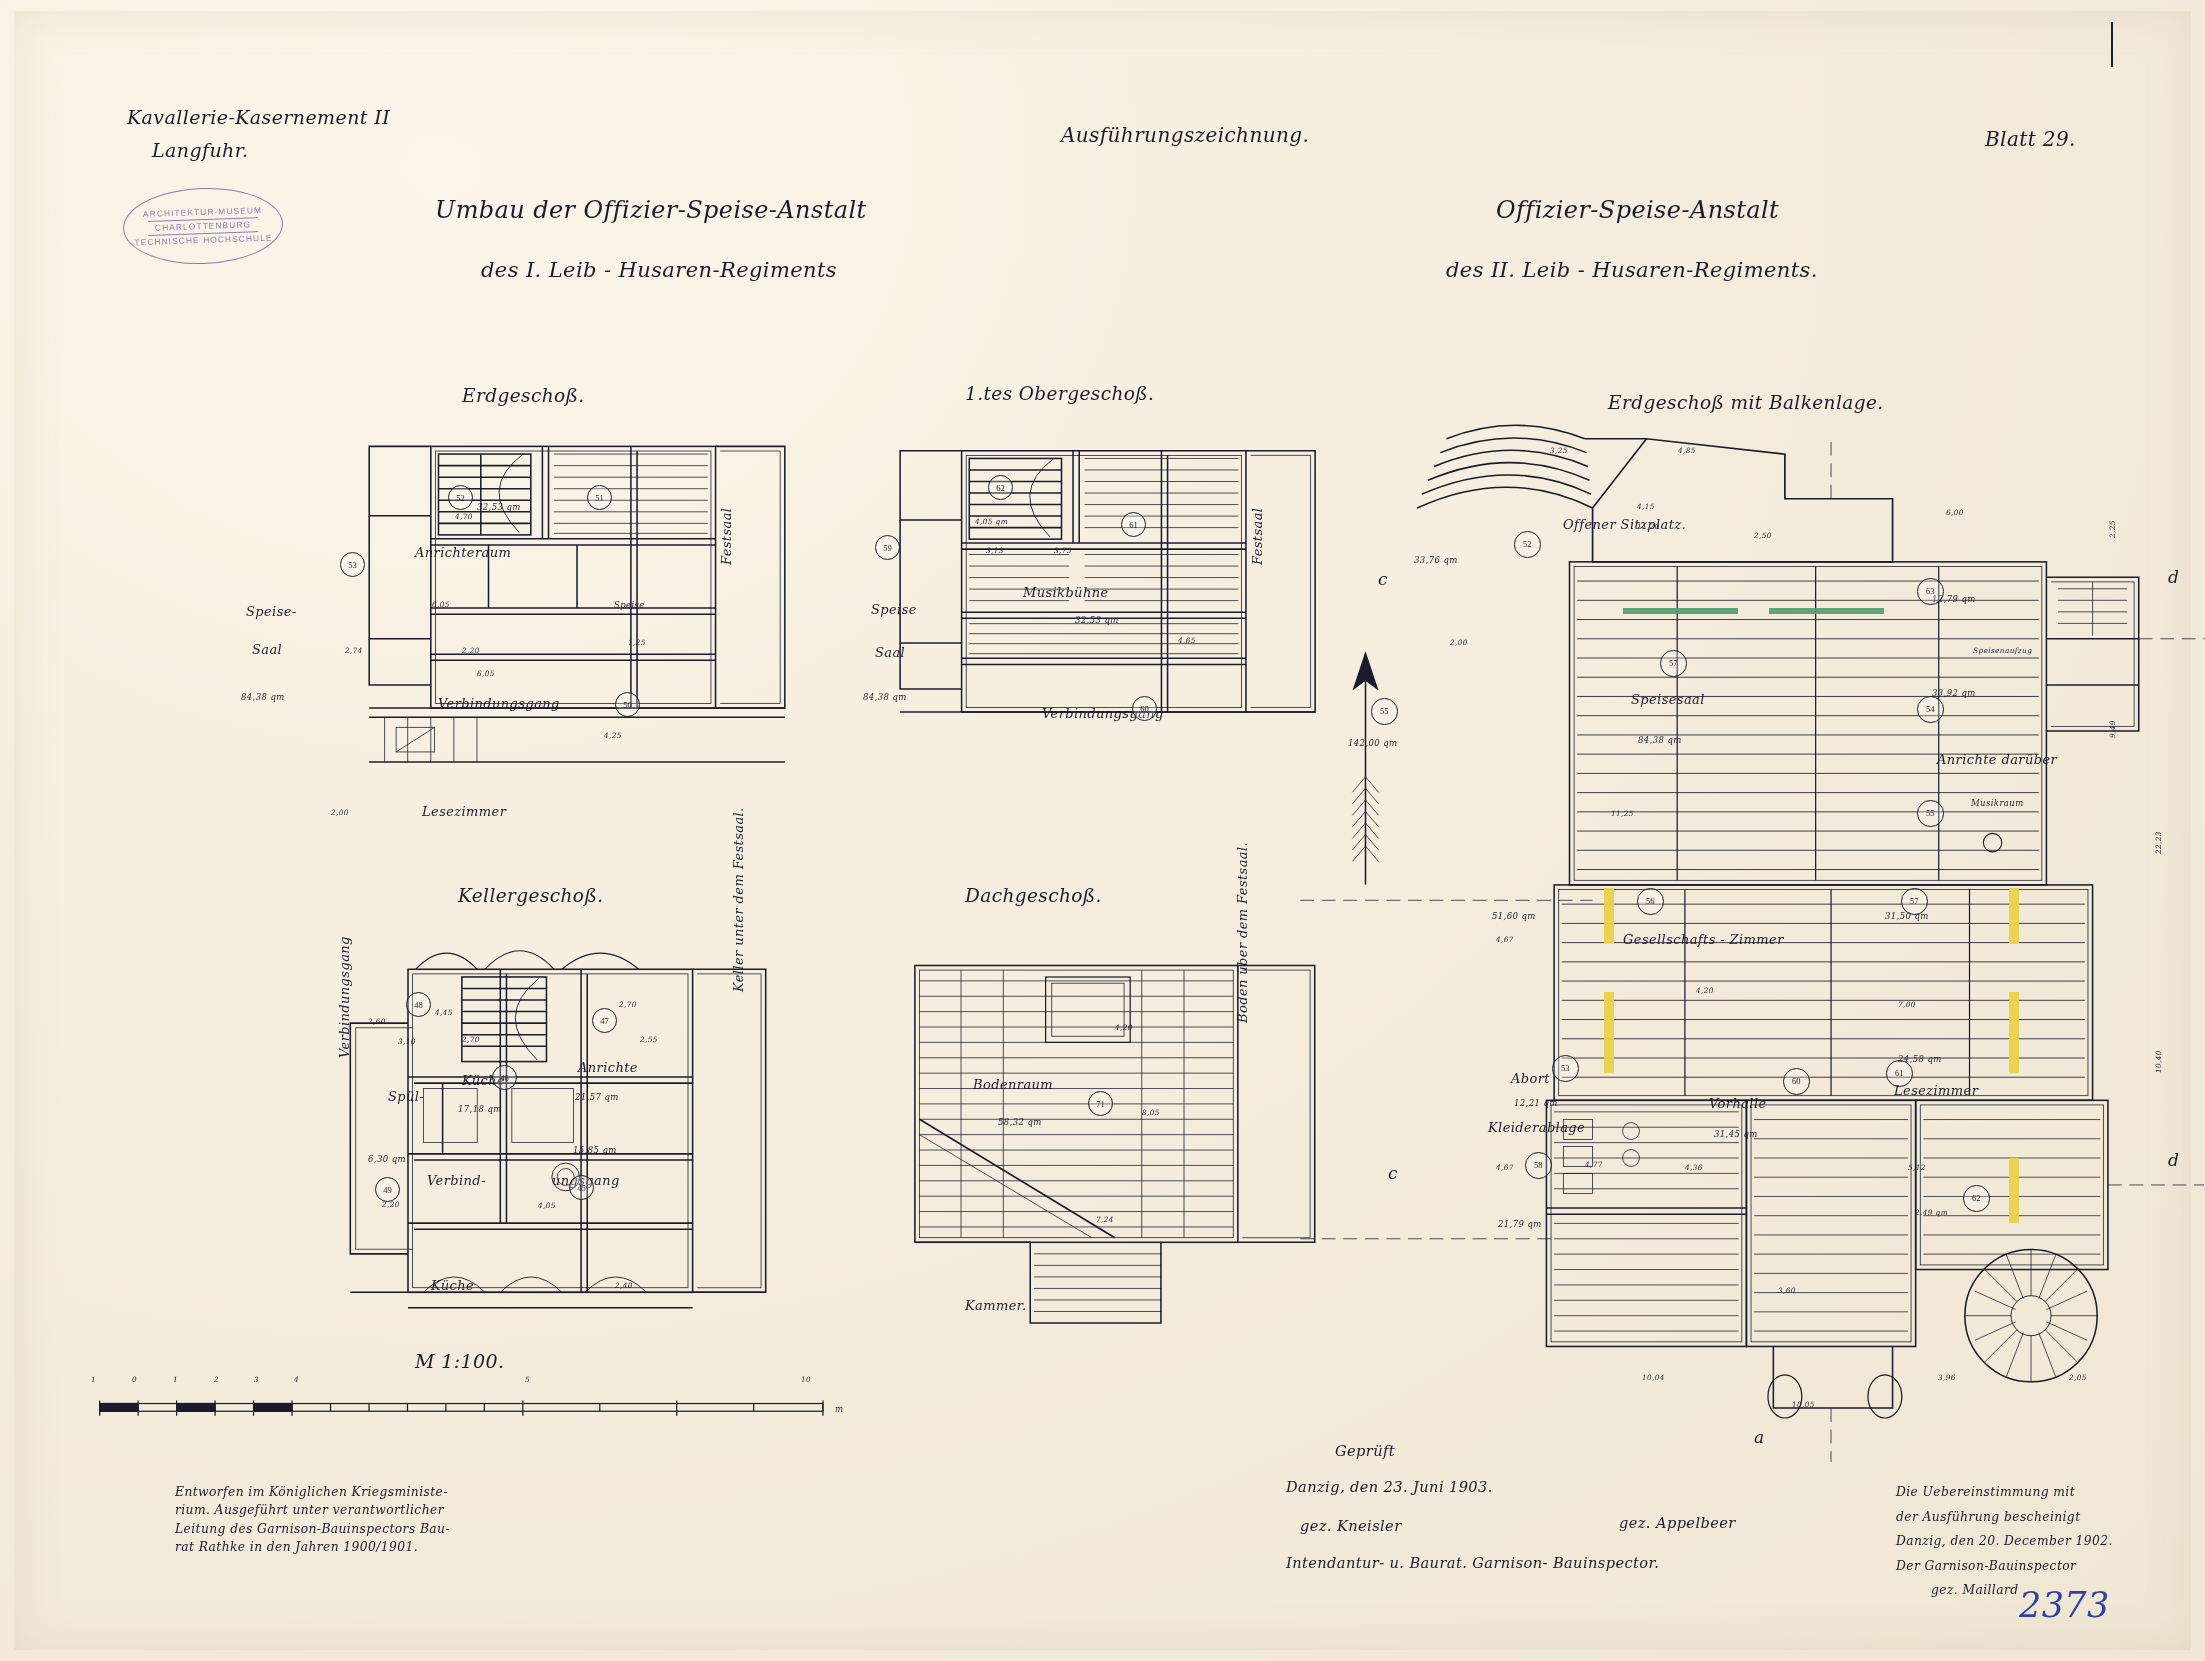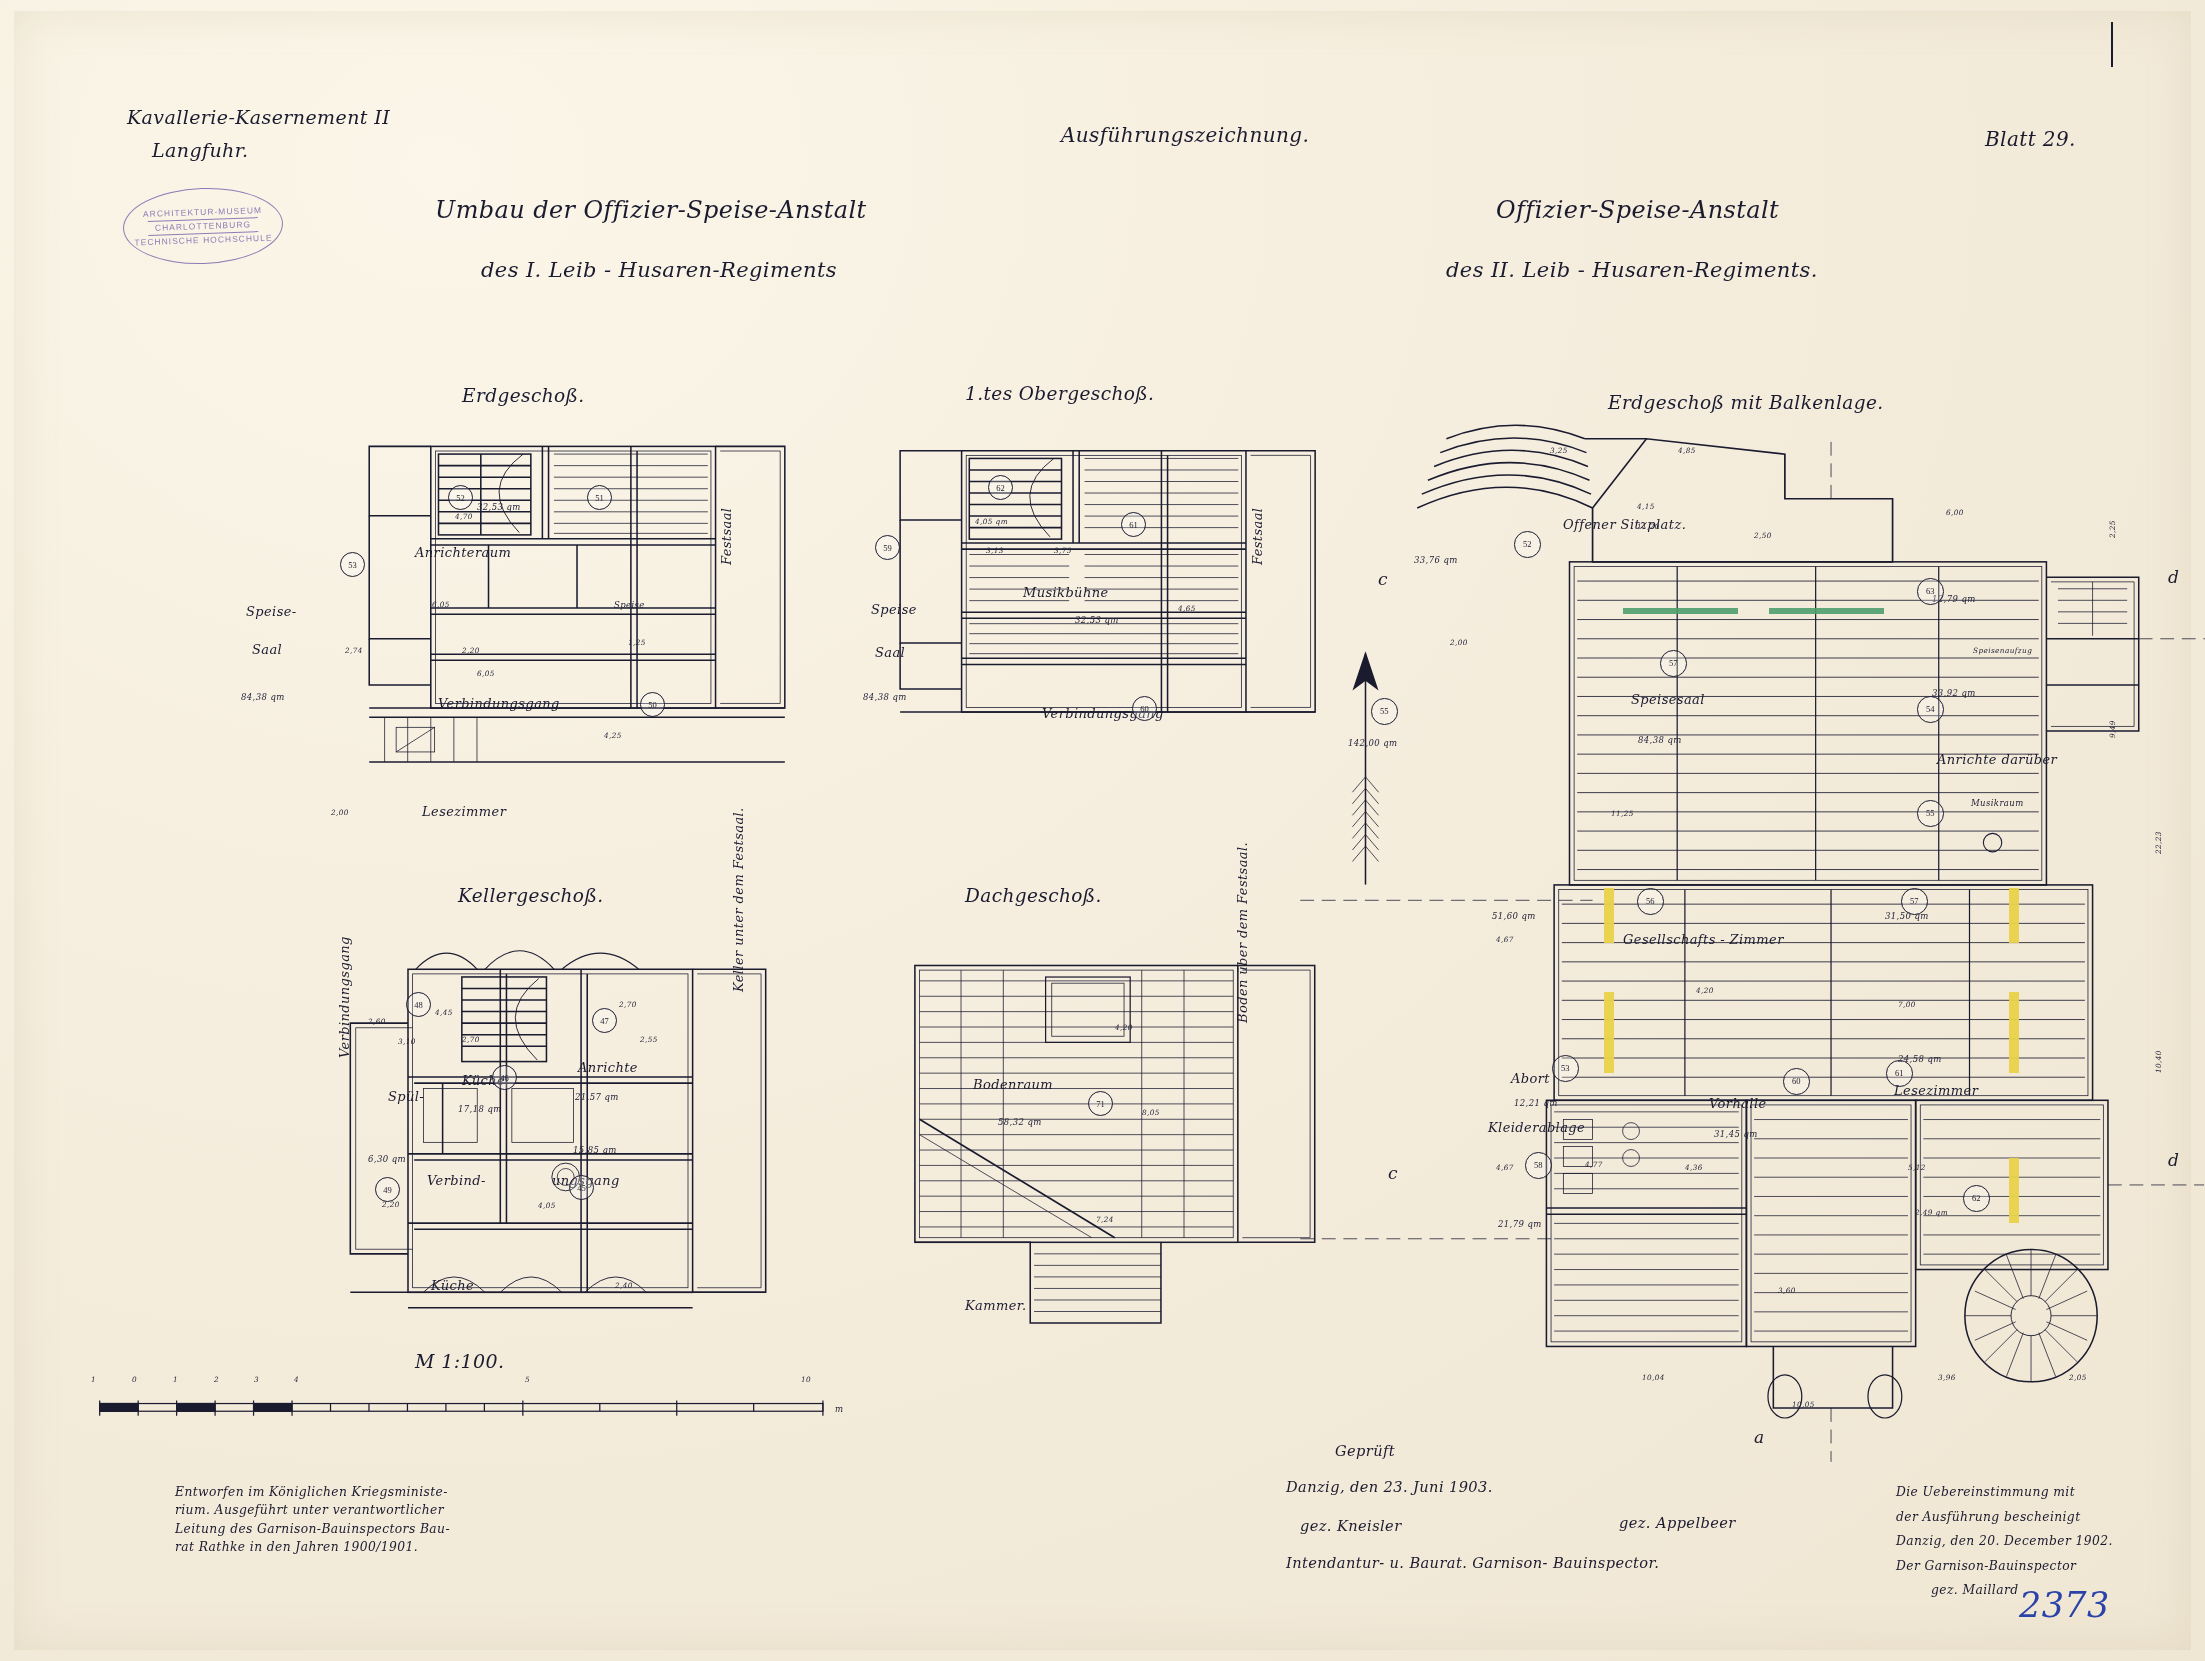--- a/index.html
+++ b/index.html
@@ -141,21 +141,21 @@
   <div class="t dim hand ink" style="left:241px;top:692px;">84,38 qm</div>
   <div class="t room hand ink" style="left:415px;top:545px;">Anrichteraum</div>
   <div class="t dim hand ink" style="left:477px;top:502px;">32,53 qm</div>
   <div class="t room hand ink" style="left:438px;top:696px;">Verbindungsgang</div>
   <div class="t room hand ink" style="left:422px;top:804px;">Lesezimmer</div>
   <div class="t dim hand ink" style="left:614px;top:600px;">Speise</div>
   <div class="t room hand ink" style="left:719px;top:565px;transform:rotate(-90deg);transform-origin:left top;">Festsaal</div>
   <div class="circ" style="left:340px;top:552px;width:23px;height:23px;">53</div>
   <div class="circ" style="left:448px;top:485px;width:23px;height:23px;">52</div>
   <div class="circ" style="left:587px;top:485px;width:23px;height:23px;">51</div>
-  <div class="circ" style="left:640px;top:692px;width:23px;height:23px;text-align:right;">50</div>
+  <div class="circ" style="left:615px;top:692px;width:23px;height:23px;text-align:right;">50</div>
   <div class="t dim-sm hand ink" style="left:455px;top:512px;">4,70</div>
   <div class="t dim-sm hand ink" style="left:432px;top:600px;">6,05</div>
   <div class="t dim-sm hand ink" style="left:345px;top:646px;">2,74</div>
   <div class="t dim-sm hand ink" style="left:462px;top:646px;">2,20</div>
   <div class="t dim-sm hand ink" style="left:477px;top:669px;">6,05</div>
   <div class="t dim-sm hand ink" style="left:628px;top:638px;font-style:italic;">1,25</div>
   <div class="t dim-sm hand ink" style="left:604px;top:731px;">4,25</div>
   <div class="t dim-sm hand ink" style="left:331px;top:808px;">2,00</div>
 
   <svg width="538" height="362" style="position:absolute;left:854px;top:435px;" viewBox="0 0 700 470">
@@ -195,21 +195,21 @@
   <div class="t dim hand ink" style="left:1075px;top:615px;">32,53 qm</div>
   <div class="t room hand ink" style="left:1042px;top:706px;">Verbindungsgang</div>
   <div class="t room hand ink" style="left:1250px;top:565px;transform:rotate(-90deg);transform-origin:left top;">Festsaal</div>
   <div class="circ" style="left:988px;top:475px;width:23px;height:23px;">62</div>
   <div class="circ" style="left:875px;top:535px;width:23px;height:23px;">59</div>
   <div class="circ" style="left:1121px;top:512px;width:23px;height:23px;">61</div>
   <div class="circ" style="left:1132px;top:696px;width:23px;height:23px;">60</div>
   <div class="t dim-sm hand ink" style="left:975px;top:517px;">4,05 qm</div>
   <div class="t dim-sm hand ink" style="left:986px;top:546px;">3,13</div>
   <div class="t dim-sm hand ink" style="left:1054px;top:546px;">3,75</div>
-  <div class="t dim-sm hand ink" style="left:1178px;top:604px;">4,65</div>
+  <div class="t dim-sm hand ink" style="left:1178px;top:636px;">4,65</div>
 
   <svg width="600" height="431" style="position:absolute;left:308px;top:923px;" viewBox="0 0 780 560">
     <g stroke="#1b1b30" fill="none" stroke-width="2">
       <rect x="130" y="60" width="370" height="420"></rect>
       <rect x="136" y="66" width="358" height="408" stroke-width="1"></rect>
 
       <path d="M140 60 Q180 18 220 60" stroke-width="1.4"></path>
       <path d="M230 60 Q275 12 320 60" stroke-width="1.4"></path>
       <path d="M330 60 Q380 18 430 60" stroke-width="1.4"></path>
 

